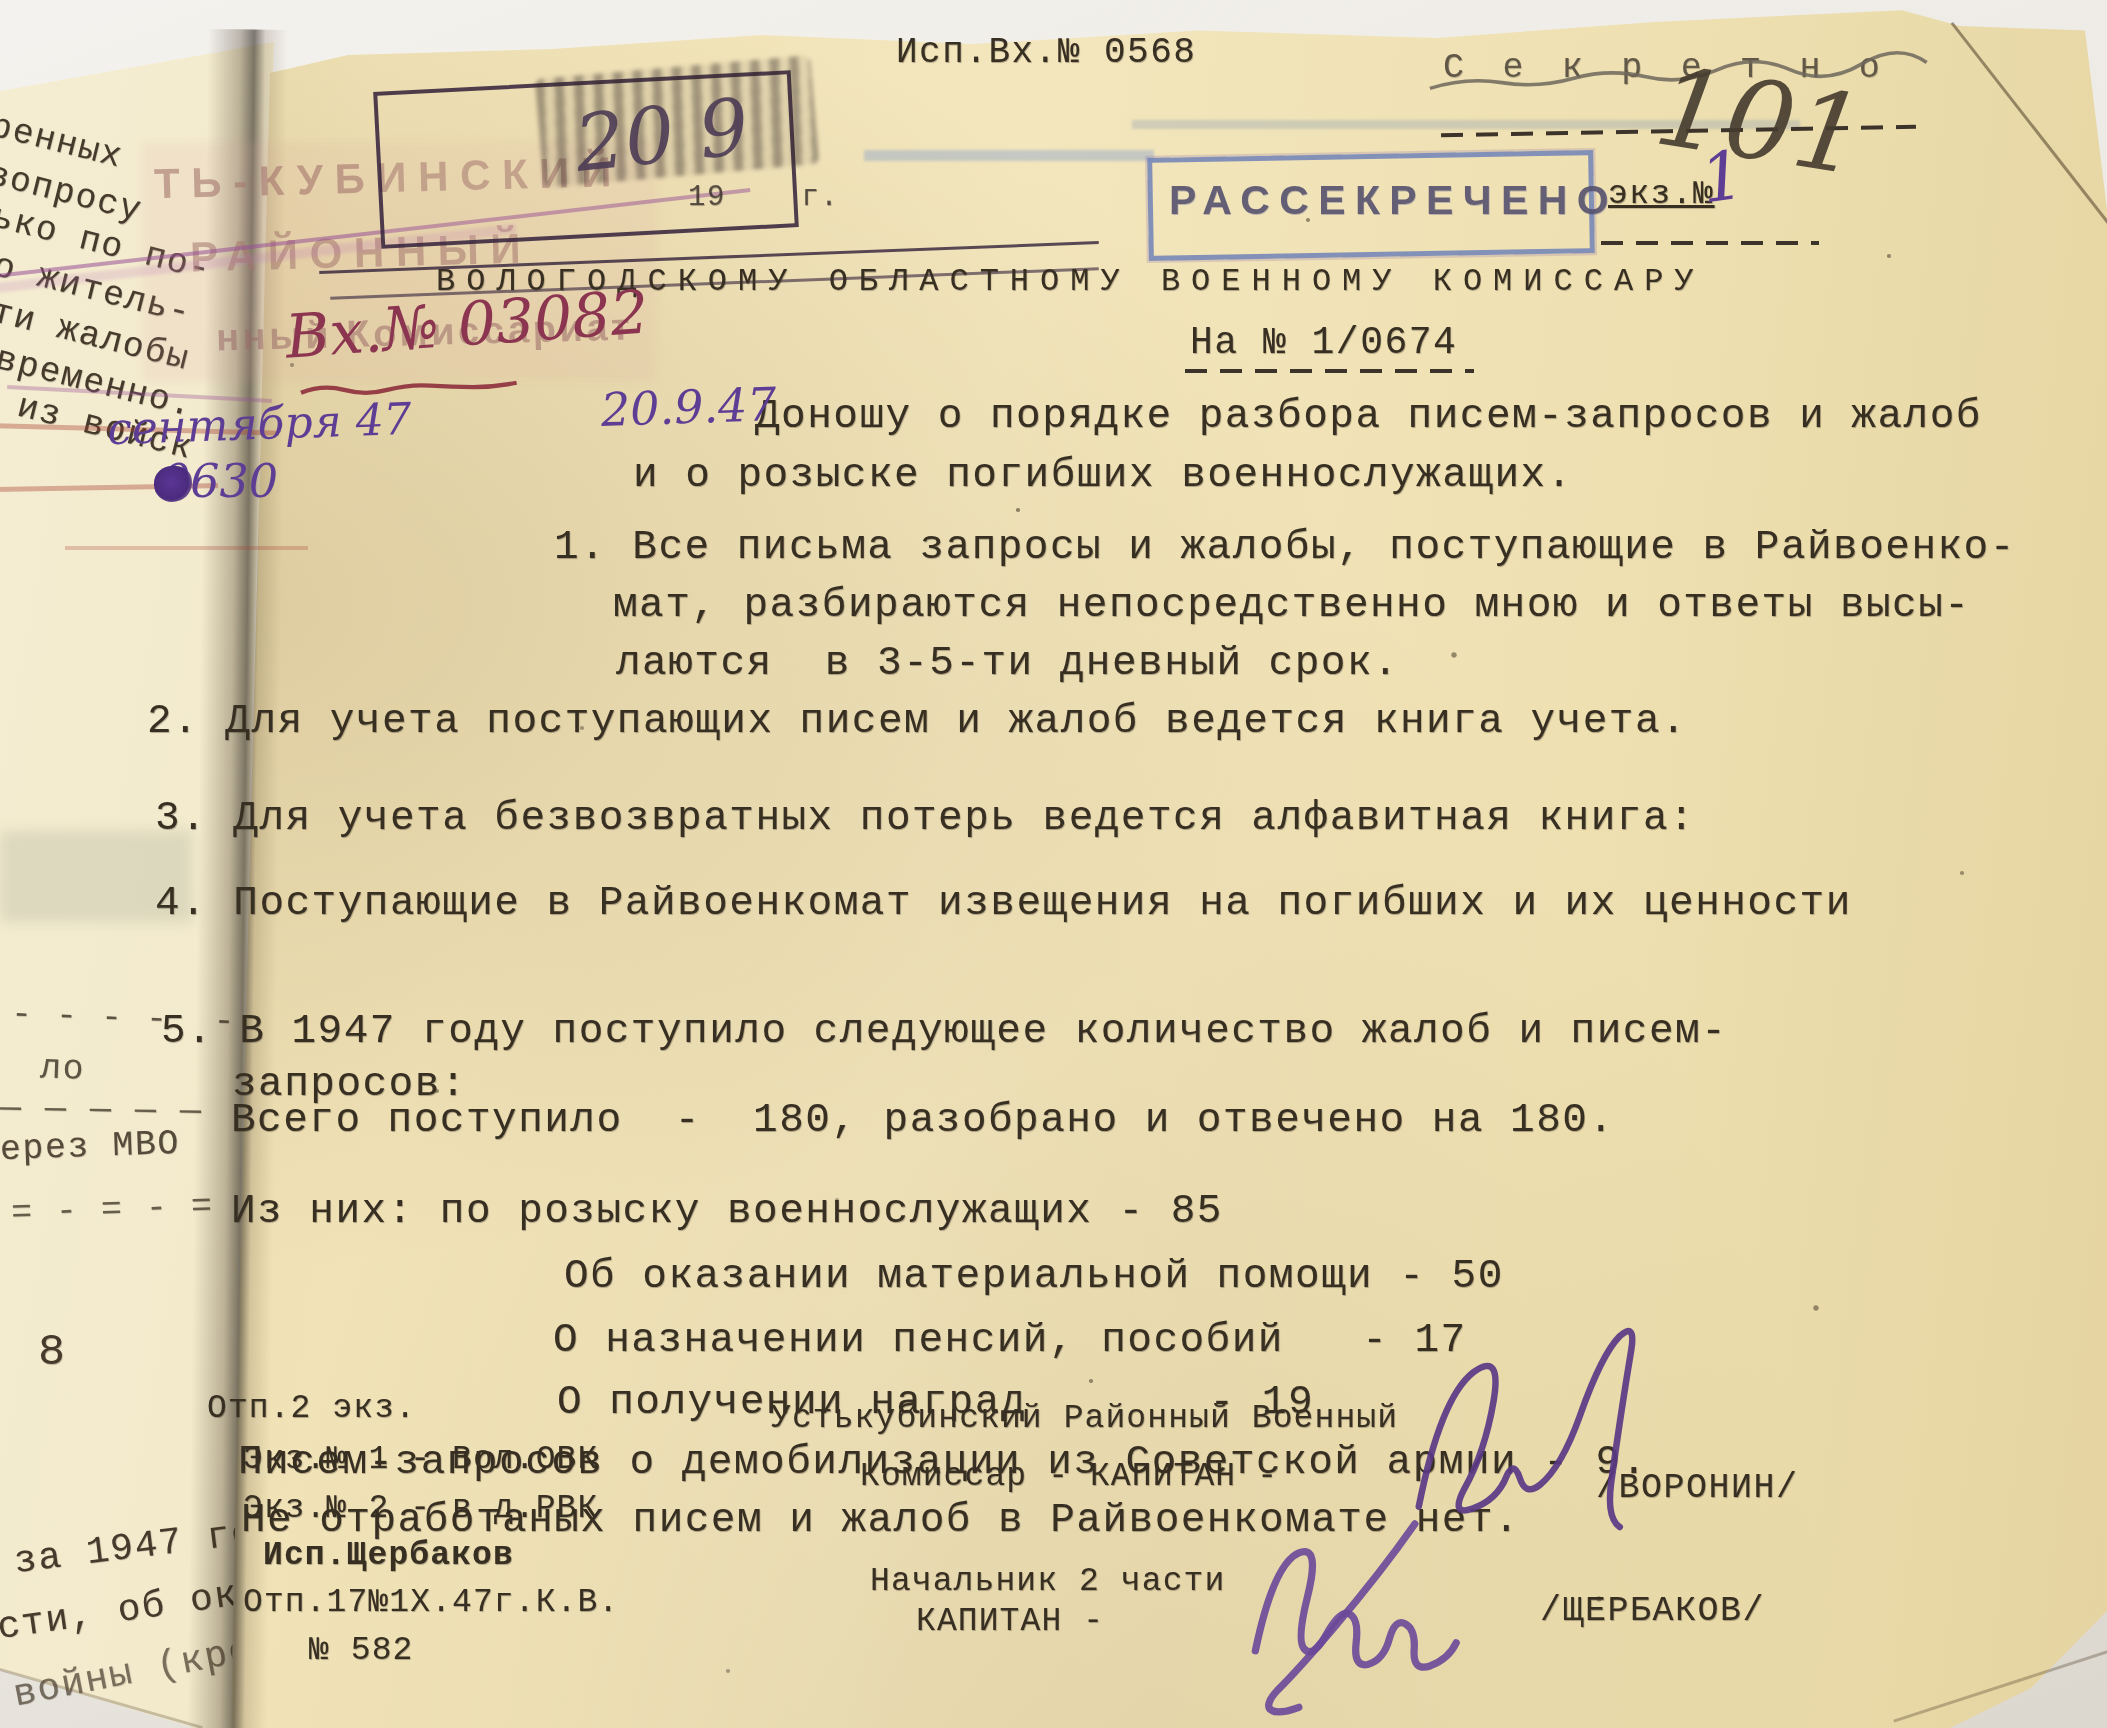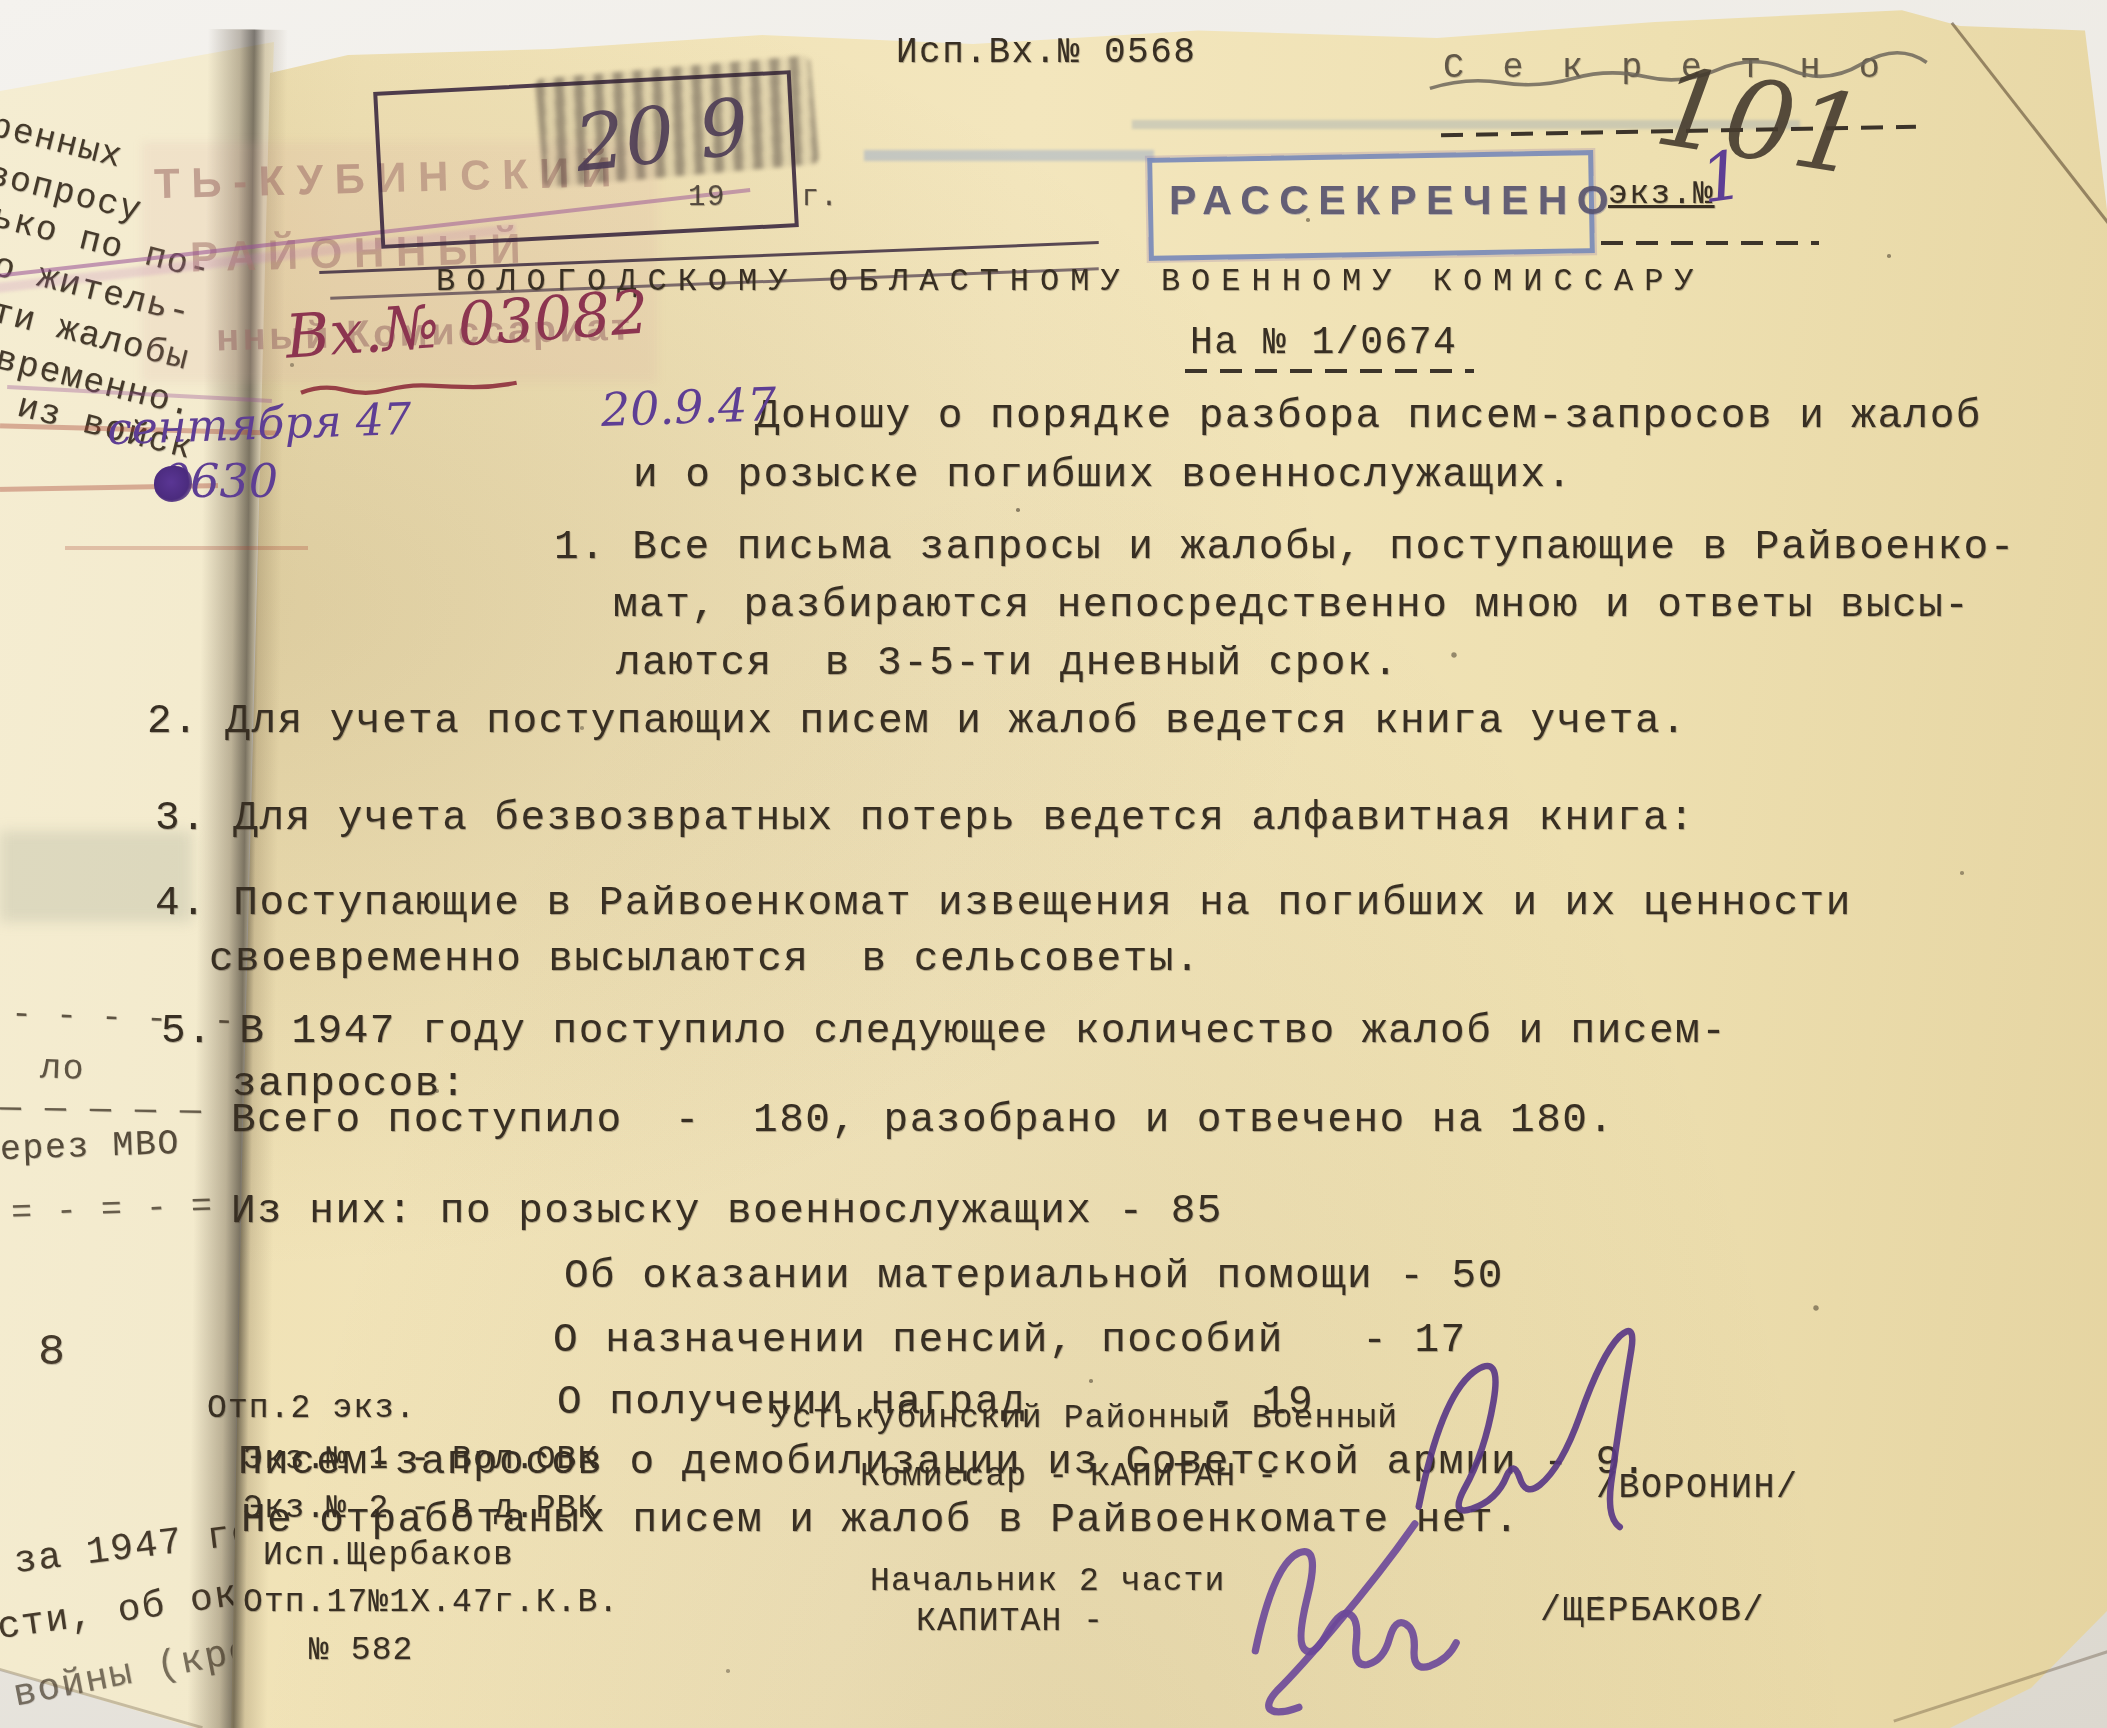--- a/index.html
+++ b/index.html
@@ -80,21 +80,21 @@
   
   #bl0{left:755px;top:393px;text-align:center;} #bl1{left:633px;top:452px;} #bl2{left:554px;top:524px;}
   #bl3{left:613px;top:582px;} #bl4{left:616px;top:640px;} #bl5{left:147px;top:698px;}
   #bl6{left:155px;top:795px;} #bl7{left:155px;top:880px;} #bl8{left:209px;top:936px;}
   #bl9{left:161px;top:1008px;} #bl10{left:232px;top:1061px;} #bl11{left:231px;top:1097px;}
   #bl12{left:231px;top:1188px;} #bl13{left:564px;top:1253px;} #bl14{left:553px;top:1317px;}
   #bl15{left:557px;top:1379px;} #bl16{left:238px;top:1439px;} #bl17{left:241px;top:1497px;}
   
   .f{font-size:33px;letter-spacing:1.1px;}
   #fl0{left:207px;top:1390px;} #fl1{left:243px;top:1441px;} #fl2{left:243px;top:1490px;text-align:right;}
-  #fl3{left:263px;top:1537px;} #fl4{left:243px;top:1584px;} #fl5{left:309px;top:1632px;}
+  #fl3{left:263px;top:1537px;font-weight:bold;} #fl4{left:243px;top:1584px;} #fl5{left:309px;top:1632px;}
   
   #sg0{left:771px;top:1400px;} #sg1{left:860px;top:1458px;} #sgn1{left:1596px;top:1468px;font-size:35px;}
   #sg2{left:843px;top:1563px;margin-left:27px;} #sg3{left:916px;top:1603px;} #sgn2{left:1540px;top:1591px;font-size:35px;}
   #sig-voronin{left:1397px;top:1336px;z-index:8;}
   #sig-shcherbakov{left:1230px;top:1513px;z-index:8;}
   
   #fr0{left:-11px;top:122px;transform:rotate(14deg);}
   #fr1{left:-14.5px;top:173px;transform:rotate(14deg);}
   #fr2{left:-11px;top:224px;transform:rotate(14deg);}
   #fr3{left:-8.7px;top:270px;transform:rotate(14deg);}
@@ -202,21 +202,20 @@
   <div class="abs redline" id="rl3"></div>
 
   <div class="abs t b" id="bl0">Доношу о порядке разбора писем-запросов и жалоб</div>
   <div class="abs t b" id="bl1">и о розыске погибших военнослужащих.</div>
   <div class="abs t b" id="bl2">1. Все письма запросы и жалобы, поступающие в Райвоенко-</div>
   <div class="abs t b" id="bl3">мат, разбираются непосредственно мною и ответы высы-</div>
   <div class="abs t b" id="bl4">лаются  в 3-5-ти дневный срок.</div>
   <div class="abs t b" id="bl5">2. Для учета поступающих писем и жалоб ведется книга учета.</div>
   <div class="abs t b" id="bl6">3. Для учета безвозвратных потерь ведется алфавитная книга:</div>
   <div class="abs t b" id="bl7">4. Поступающие в Райвоенкомат извещения на погибших и их ценности</div>
-  <div class="abs t b" id="bl8">своевременно высылаются  в сельсоветы.</div>
   <div class="abs t b" id="bl9">5. В 1947 году поступило следующее количество жалоб и писем-</div>
   <div class="abs t b" id="bl10">запросов:</div>
   <div class="abs t b" id="bl11">Всего поступило  -  180, разобрано и отвечено на 180.</div>
   <div class="abs t b" id="bl12">Из них: по розыску военнослужащих - 85</div>
   <div class="abs t b" id="bl13">Об оказании материальной помощи - 50</div>
   <div class="abs t b" id="bl14">О назначении пенсий, пособий   - 17</div>
   <div class="abs t b" id="bl15">О получении наград       - 19</div>
   <div class="abs t b" id="bl16">Писем-запросов о демобилизации из Советской армии - 9.</div>
   <div class="abs t b" id="bl17">Не отработаных писем и жалоб в Райвоенкомате нет.</div>
 

